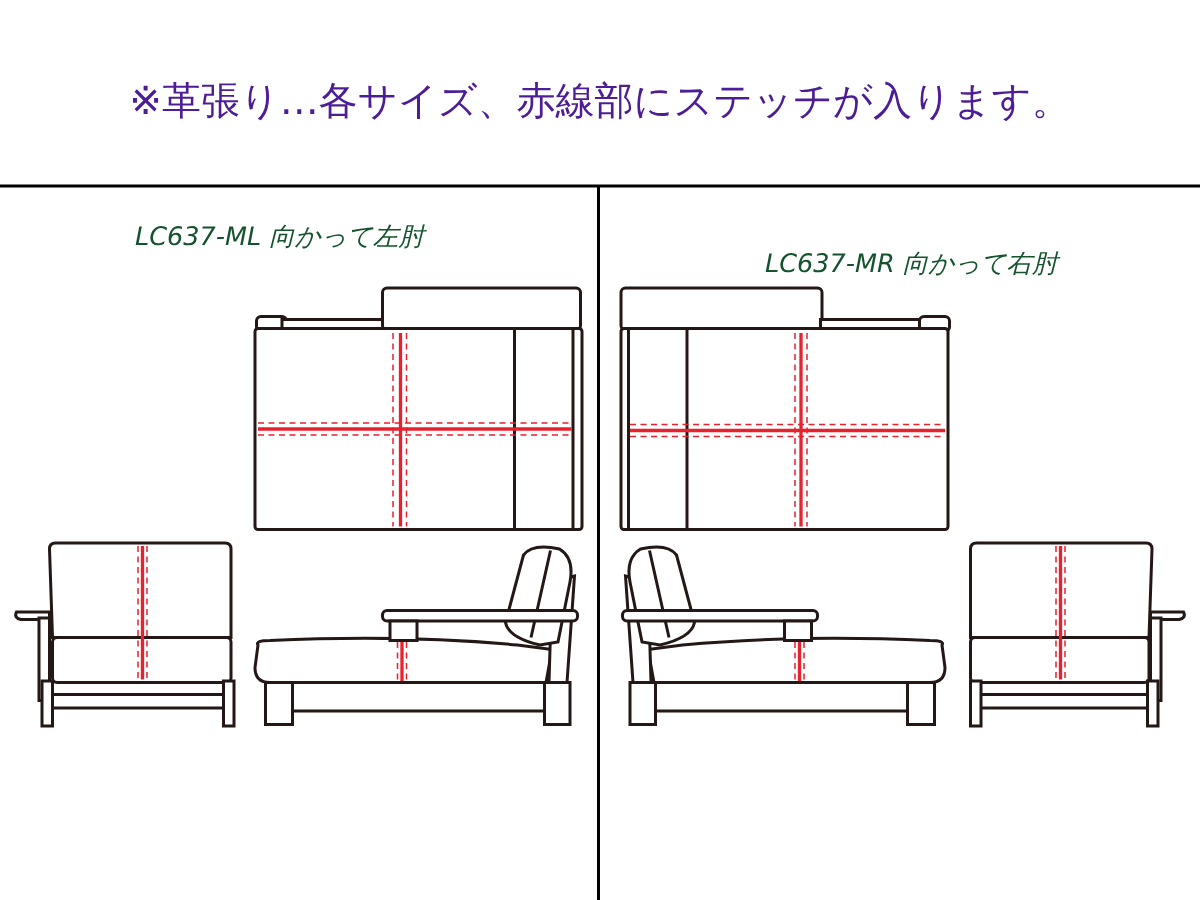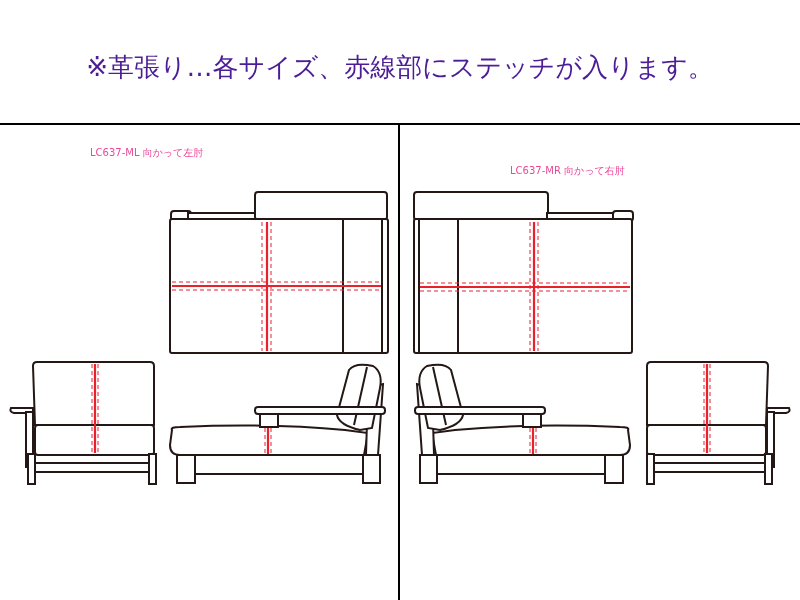--- a/index.html
+++ b/index.html
@@ -1,20 +1,20 @@
 <!DOCTYPE html>
 <html><head>
 <meta charset="utf-8">
 <style>
   html,body{margin:0;padding:0;background:#fff;}
   body{width:800px;height:600px;position:relative;overflow:hidden;font-family:"DejaVu Sans","Liberation Sans",sans-serif;}
   .title{position:absolute;left:0;top:50px;width:800px;text-align:center;color:#4c1d95;font-size:26px;font-weight:normal;letter-spacing:0px;}
   .hline{position:absolute;left:0;top:123px;width:800px;height:2px;background:#000;}
   .vline{position:absolute;left:398px;top:124px;width:2px;height:476px;background:#000;}
-  .label{position:absolute;font-size:10px;color:#ec4899;}
+  .label{position:absolute;font-size:17px;color:#14532d;font-style:italic;}
   svg{position:absolute;left:0;top:0;}
 </style>
 </head>
 <body>
 
 <div class="title">※革張り…各サイズ、赤線部にステッチが入ります。</div>
 <div class="hline"></div>
 <div class="vline"></div>
 
 <div class="label" style="left:90px;top:146px;">LC637-ML 向かって左肘</div>

